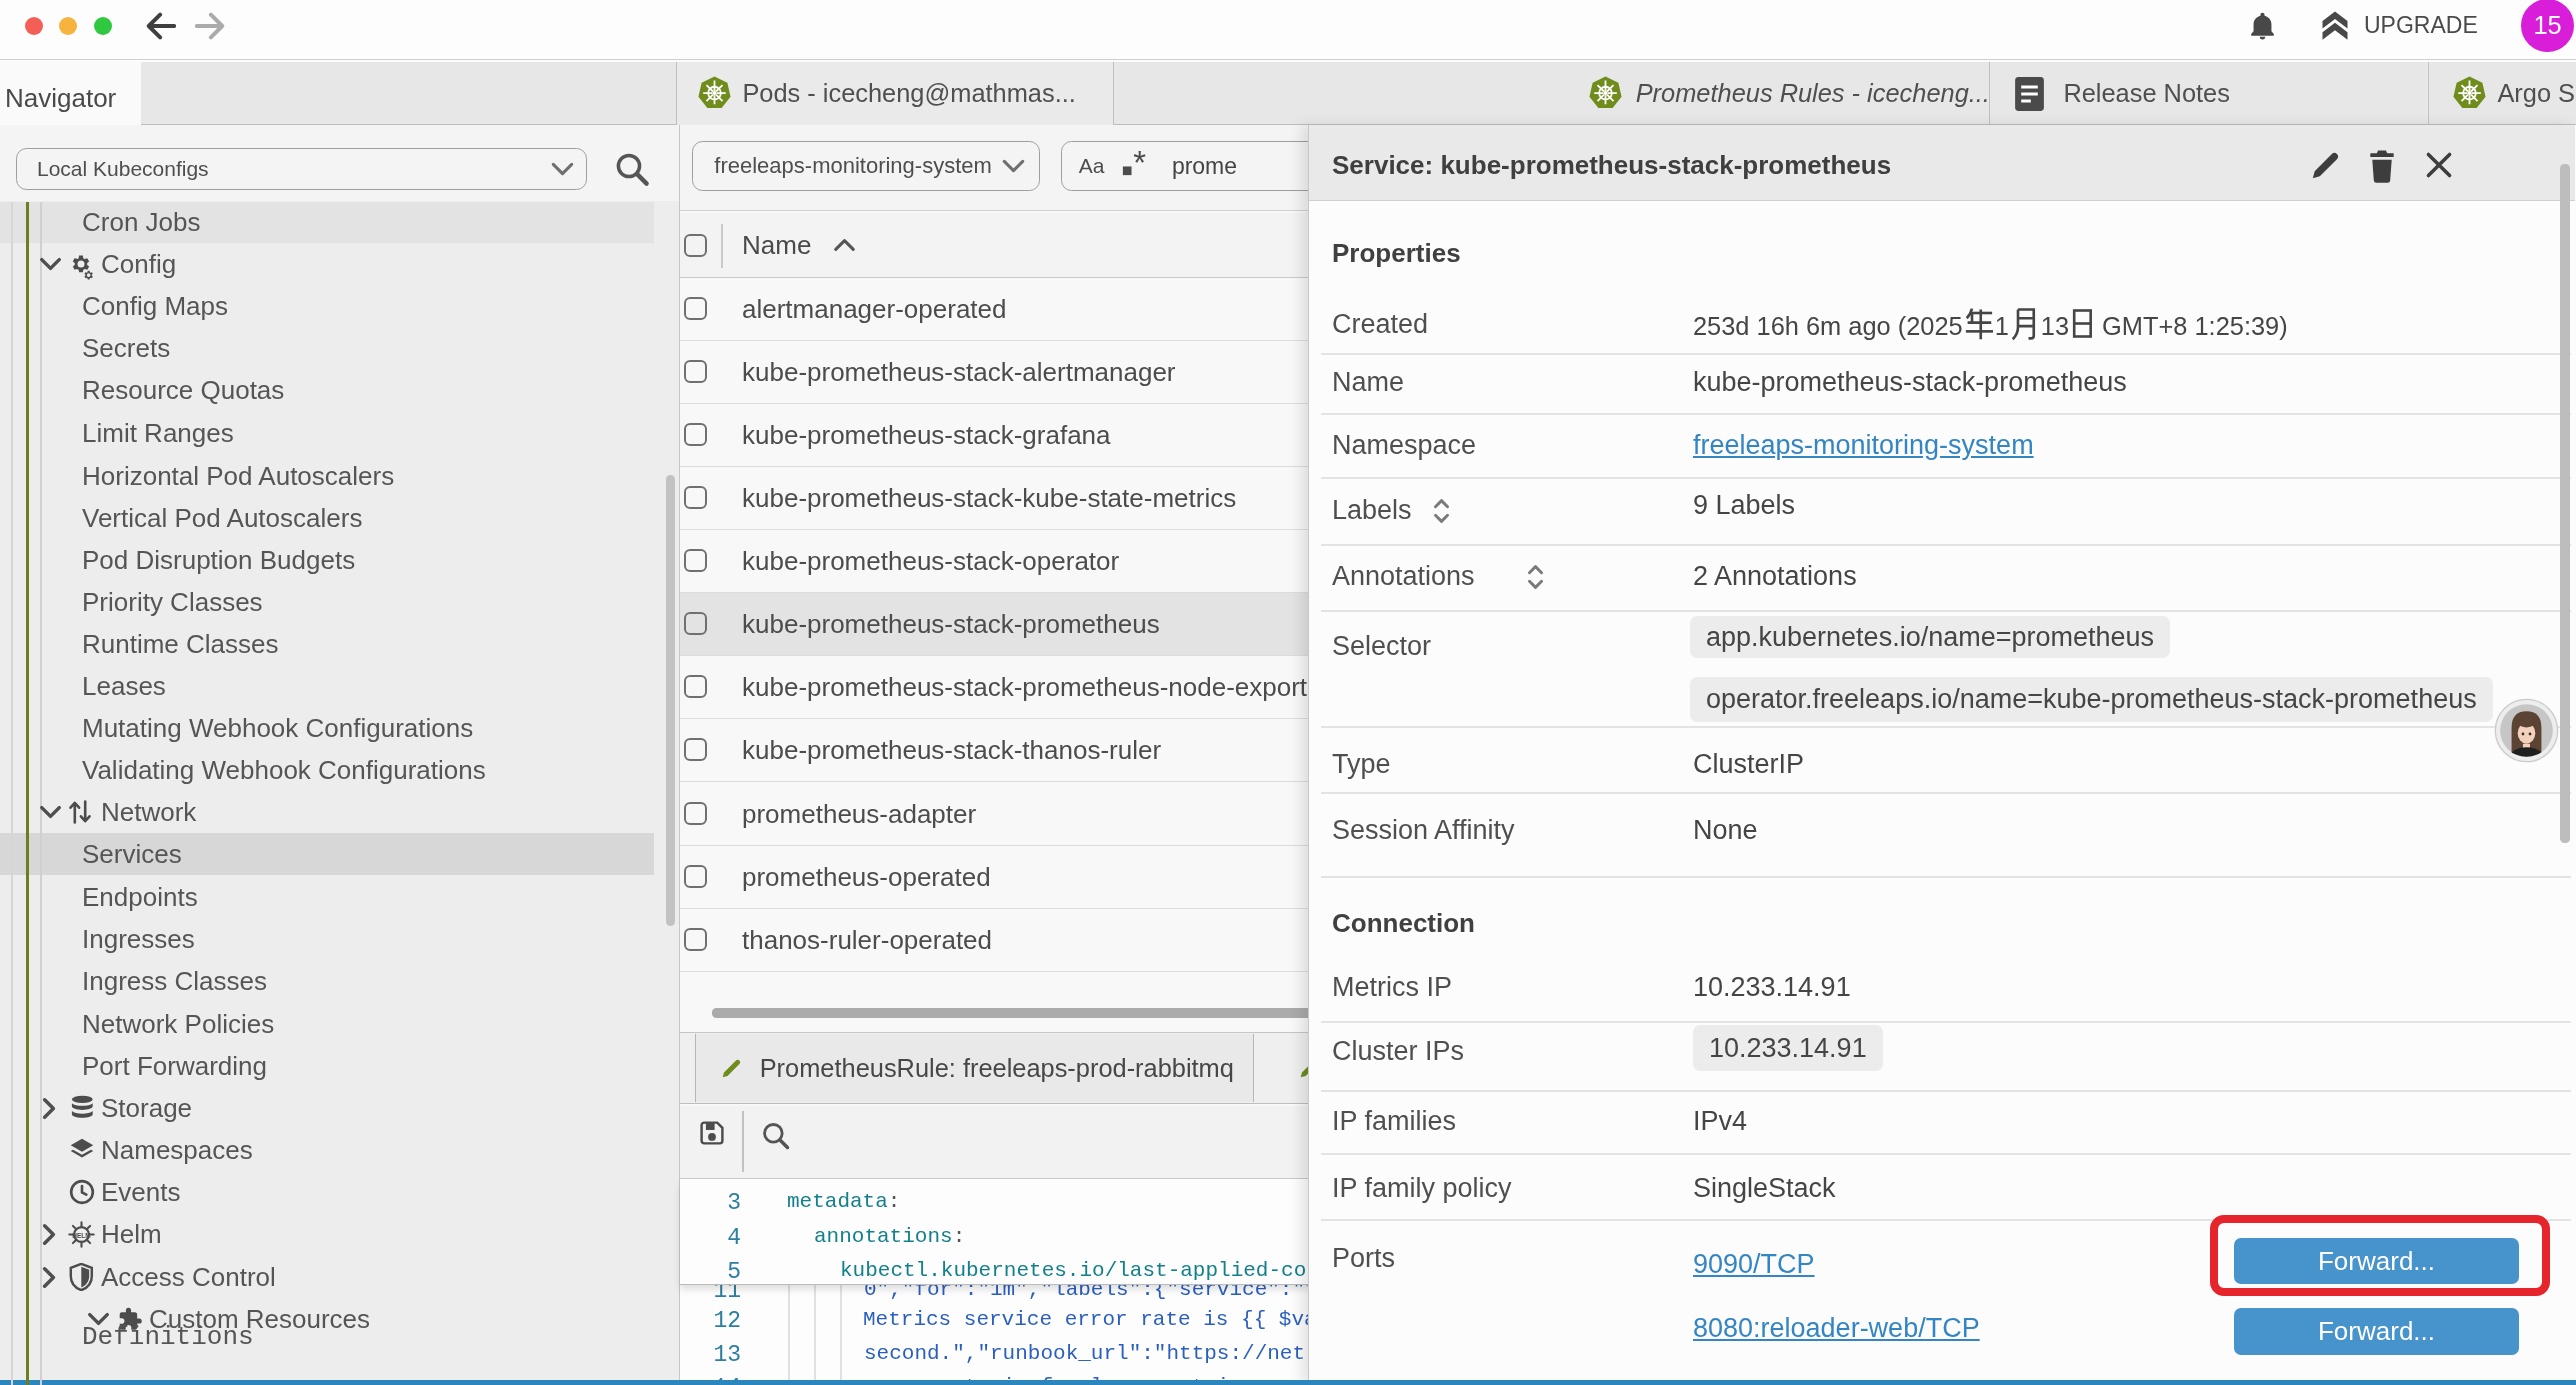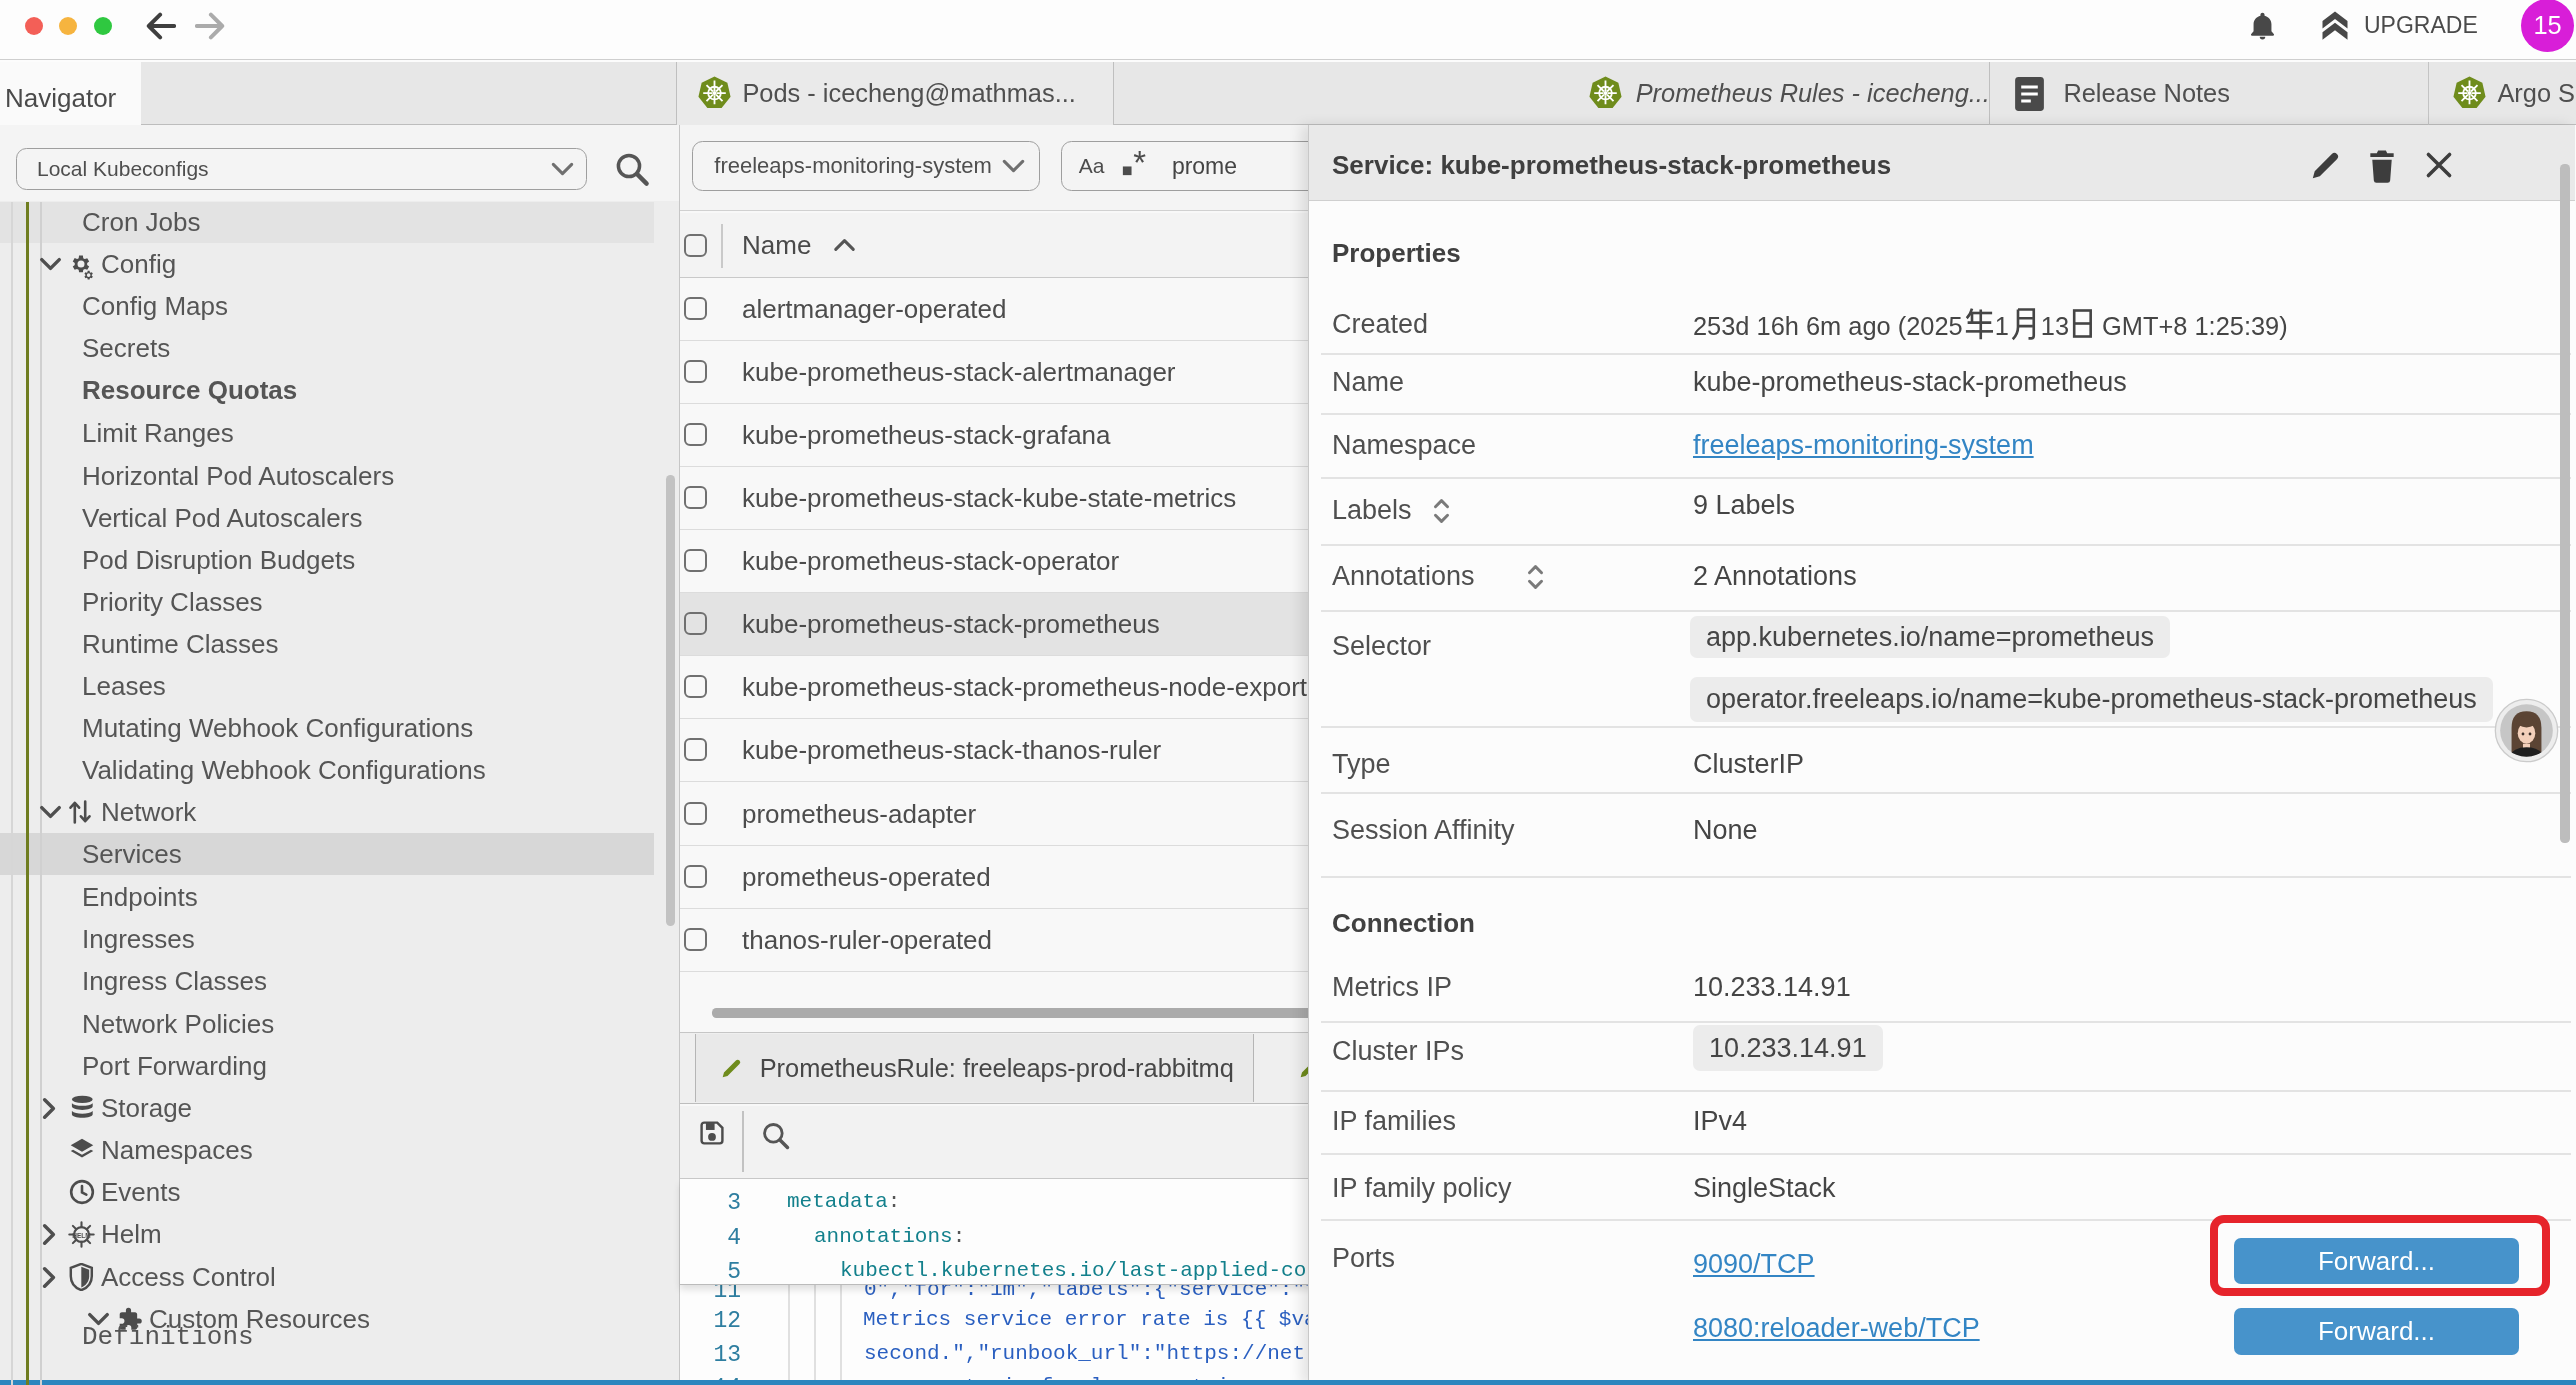--- a/index.html
+++ b/index.html
@@ -151,21 +151,21 @@
           <path fill="#4c4c4c" d="M19.14 12.94a7 7 0 0 0 0-1.88l2.03-1.58-1.92-3.32-2.39.96a7 7 0 0 0-1.62-.94L14.88 3.6h-3.84l-.36 2.54a7 7 0 0 0-1.62.94l-2.39-.96L4.75 9.44l2.03 1.58a7 7 0 0 0 0 1.88l-2.03 1.62 1.92 3.32 2.39-.96c.5.38 1.03.7 1.62.94l.36 2.54h3.84l.36-2.54a7 7 0 0 0 1.62-.94l2.39.96 1.92-3.32zM13 15.5A3.5 3.5 0 1 1 13 8.5a3.5 3.5 0 0 1 0 7z"></path>
         </svg>
         <span style="position:absolute;left:101px">Config</span>
       </div>
       <div class="titem" style="top:83px;">
         <span style="position:absolute;left:82px">Config Maps</span>
       </div>
       <div class="titem" style="top:125px;">
         <span style="position:absolute;left:82px">Secrets</span>
       </div>
-      <div class="titem" style="top:167px;font-weight:bold;">
+      <div class="titem" style="top:167px;">
         <span style="position:absolute;left:82px">Resource Quotas</span>
       </div>
       <div class="titem" style="top:210px;">
         <span style="position:absolute;left:82px">Limit Ranges</span>
       </div>
       <div class="titem" style="top:253px;">
         <span style="position:absolute;left:82px">Horizontal Pod Autoscalers</span>
       </div>
       <div class="titem" style="top:295px;">
         <span style="position:absolute;left:82px">Vertical Pod Autoscalers</span>

